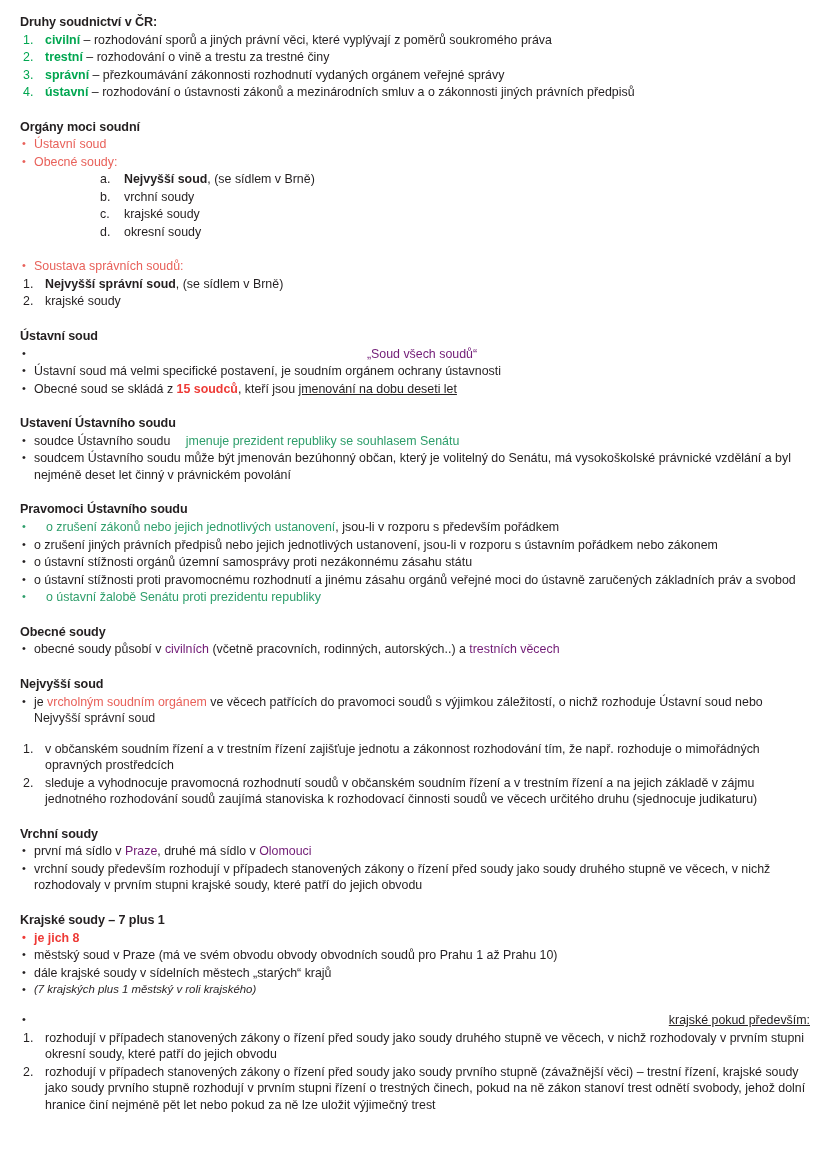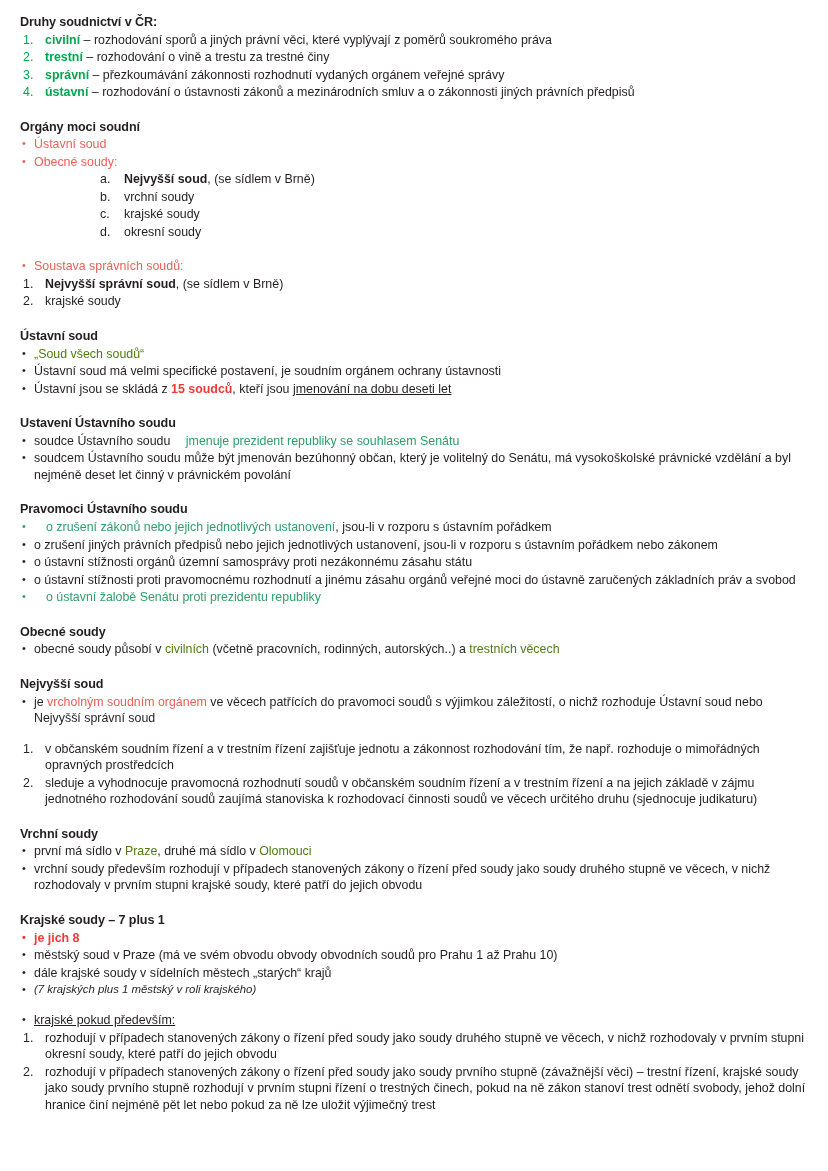--- a/index.html
+++ b/index.html
@@ -50,26 +50,26 @@
   .mk.bul     { width: 12px; padding-left: 2px; font-size: 11px; line-height: 1.45; }
   .tx {
     flex: 1 1 auto;
     font-size: 12.4px;
     line-height: 1.33;
   }
   .indent-alpha { padding-left: 80px; }
 
   
   .green  { color: #00a650; }
-  .green2 { color: #4d7c0f; }
+  .green2 { color: #701a75; text-align: center; }
   .green3 { color: #2e9e6b; padding-left: 12px; }
   .red    { color: #e8615a; }
   .redb   { color: #ee3a36; font-weight: bold; }
   .b      { font-weight: bold; }
-  .u      { text-decoration: underline; }
+  .u      { text-decoration: underline; text-align: right; }
   .i      { font-style: italic; }
   .small  { font-size: 11.4px; }
 </style>
 </head>
 <body>
 
 <div class="page">
 
   <div class="h">Druhy soudnictví v ČR:</div>
 
@@ -144,21 +144,21 @@
   <div class="row">
     <span class="mk bul">•</span>
     <span class="tx green2">„Soud všech soudů“</span>
   </div>
   <div class="row">
     <span class="mk bul">•</span>
     <span class="tx">Ústavní soud má velmi specifické postavení, je soudním orgánem ochrany ústavnosti</span>
   </div>
   <div class="row">
     <span class="mk bul">•</span>
-    <span class="tx"><span>Ústavní jsou se skládá z </span><span class="redb">15 soudců</span><span>, kteří jsou </span><span class="u">jmenování na dobu deseti let</span></span>
+    <span class="tx"><span>Obecné soud se skládá z </span><span class="redb">15 soudců</span><span>, kteří jsou </span><span class="u">jmenování na dobu deseti let</span></span>
   </div>
 
   <div class="sp-lg"></div>
 
   <div class="h">Ustavení Ústavního soudu</div>
 
   <div class="row">
     <span class="mk bul">•</span>
     <span class="tx"><span>soudce Ústavního soudu </span><span class="green3">jmenuje prezident republiky se souhlasem Senátu</span></span>
   </div>
@@ -166,21 +166,21 @@
     <span class="mk bul">•</span>
     <span class="tx">soudcem Ústavního soudu může být jmenován bezúhonný občan, který je volitelný do Senátu, má vysokoškolské právnické vzdělání a byl nejméně deset let činný v právnickém povolání</span>
   </div>
 
   <div class="sp-lg"></div>
 
   <div class="h">Pravomoci Ústavního soudu</div>
 
   <div class="row">
     <span class="mk bul green3">•</span>
-    <span class="tx"><span class="green3">o zrušení zákonů nebo jejich jednotlivých ustanovení</span><span>, jsou-li v rozporu s ústavním pořádkem</span></span>
+    <span class="tx"><span class="green3">o zrušení zákonů nebo jejich jednotlivých ustanovení</span><span>, jsou-li v rozporu s především pořádkem</span></span>
   </div>
   <div class="row">
     <span class="mk bul">•</span>
     <span class="tx">o zrušení jiných právních předpisů nebo jejich jednotlivých ustanovení, jsou-li v rozporu s ústavním pořádkem nebo zákonem</span>
   </div>
   <div class="row">
     <span class="mk bul">•</span>
     <span class="tx">o ústavní stížnosti orgánů územní samosprávy proti nezákonnému zásahu státu</span>
   </div>
   <div class="row">

